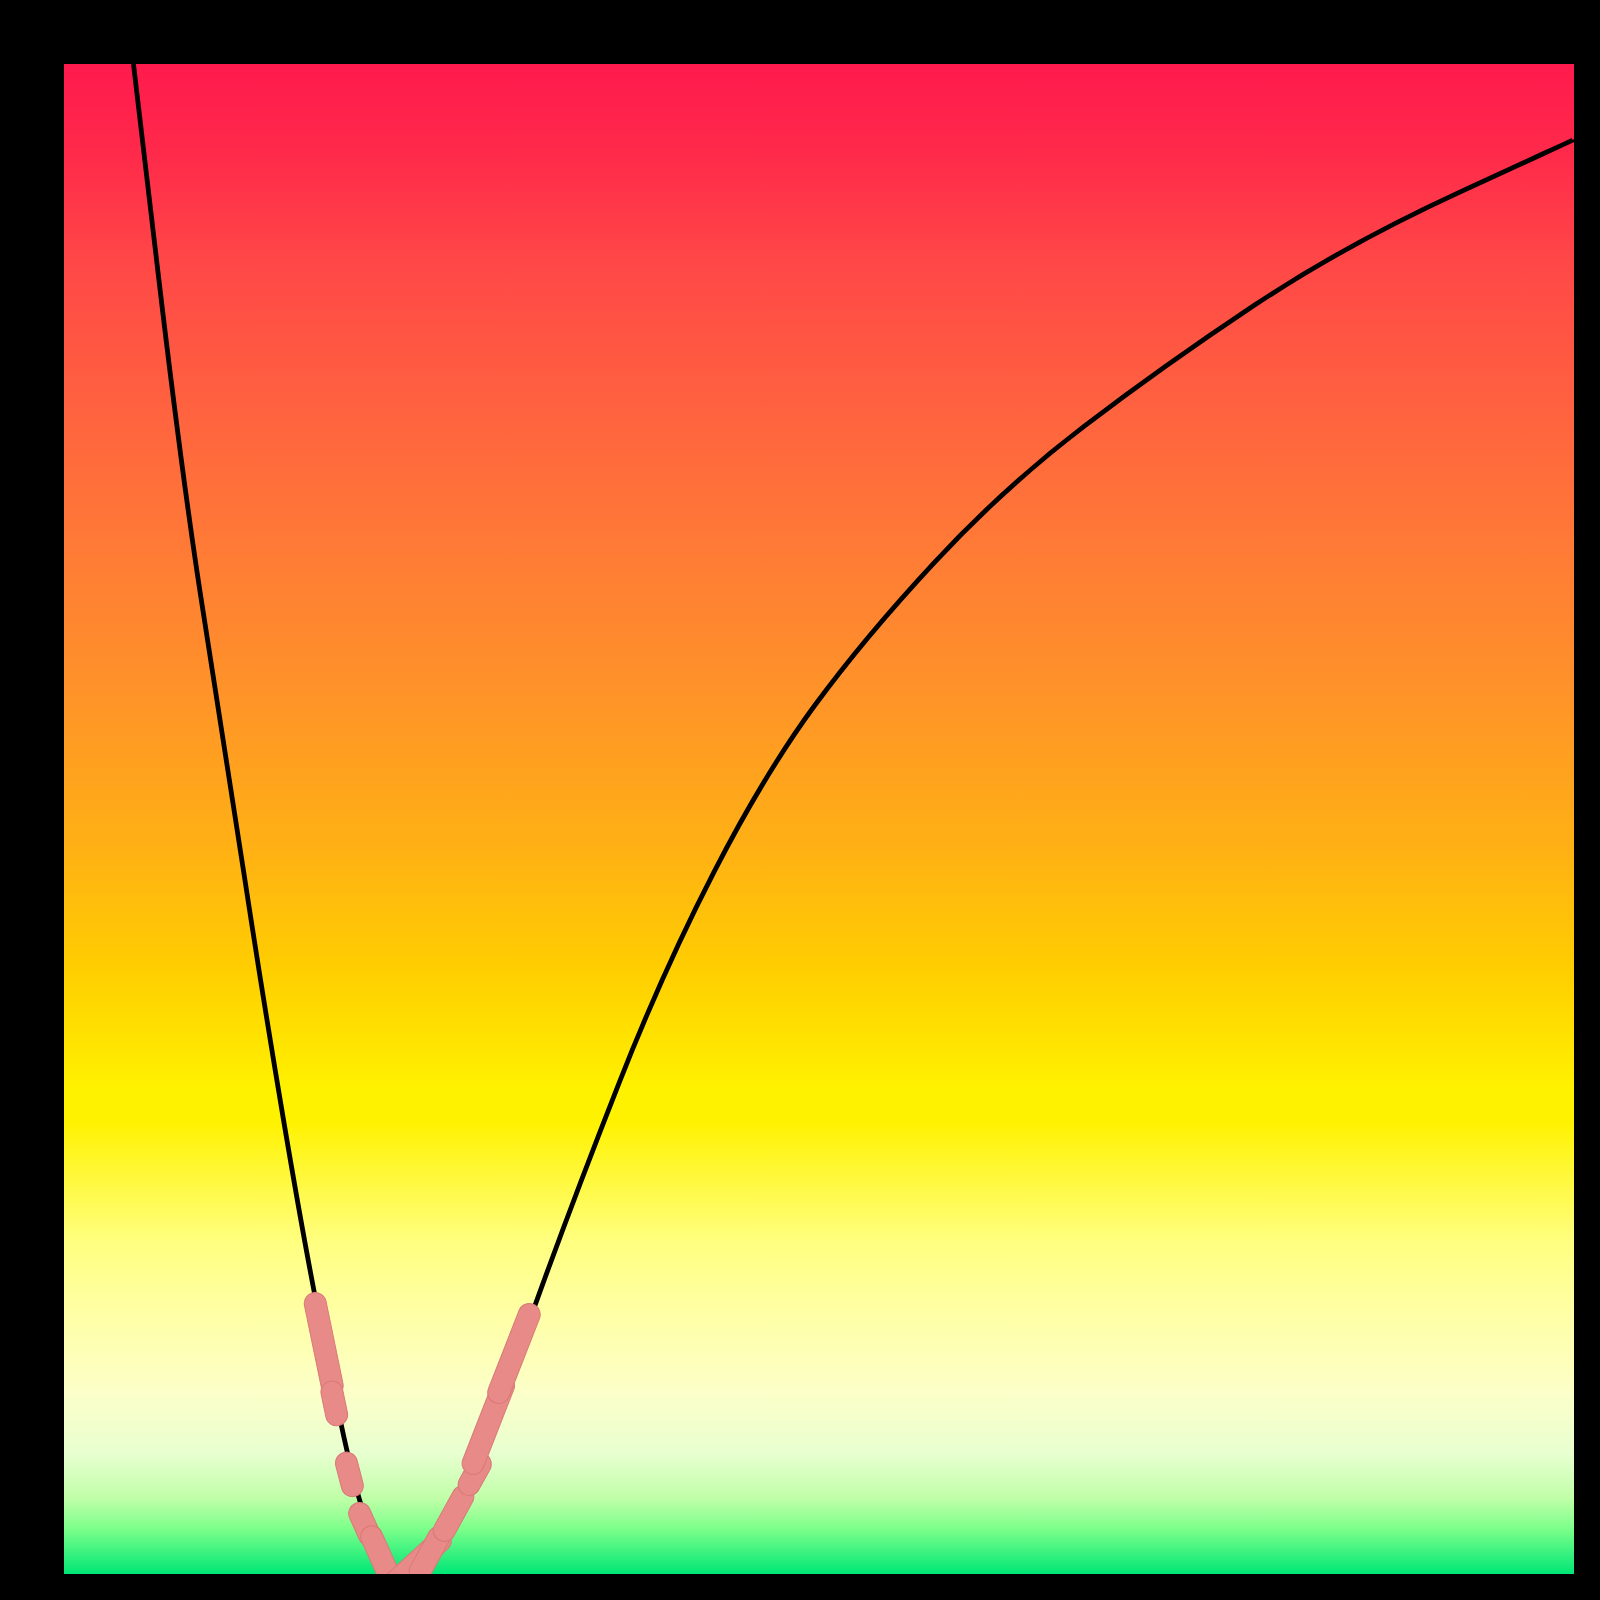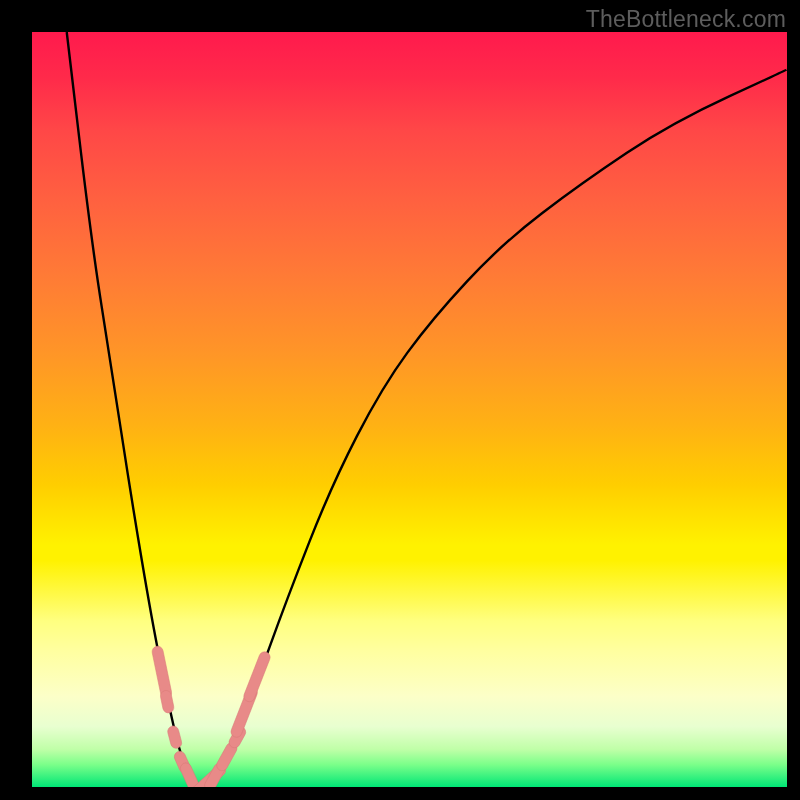--- a/index.html
+++ b/index.html
@@ -105,14 +105,13 @@
           <rect x="-11.32" y="-5.50" width="22.65" height="11.00" rx="5.50" fill="#e88a88" stroke="#d97a78" stroke-width="0.5"></rect>
         </g>
         <g transform="translate(212.16 680.25) rotate(-68.65)">
           <rect x="-26.43" y="-5.50" width="52.85" height="11.00" rx="5.50" fill="#e88a88" stroke="#d97a78" stroke-width="0.5"></rect>
         </g>
         <g transform="translate(224.99 644.77) rotate(-68.65)">
           <rect x="-26.43" y="-5.50" width="52.85" height="11.00" rx="5.50" fill="#e88a88" stroke="#d97a78" stroke-width="0.5"></rect>
         </g>
       </svg>
   </div>
-  <div class="watermark">TheBottleneck.com</div>
 </div>
 
 </body></html>

